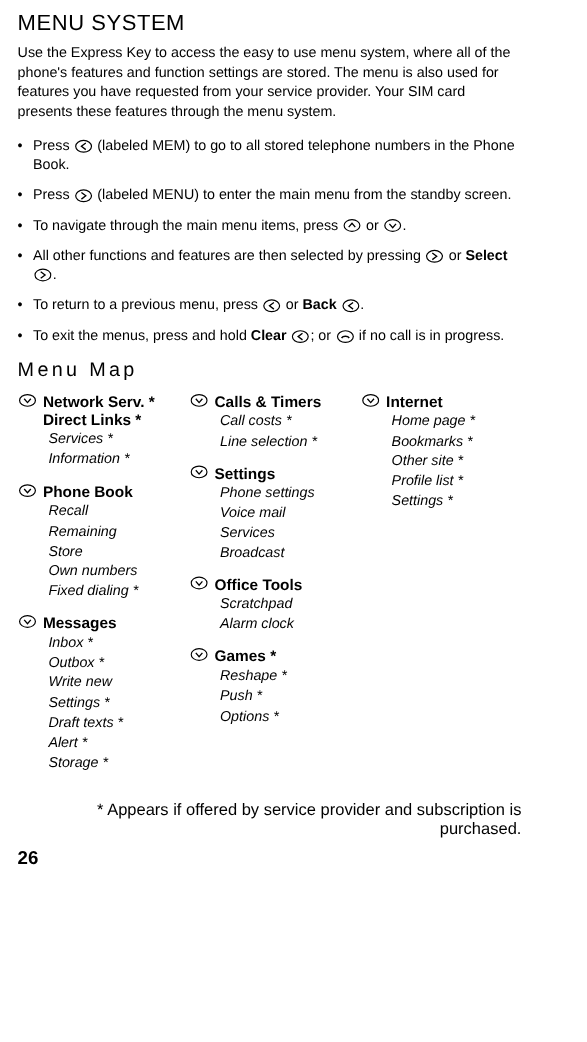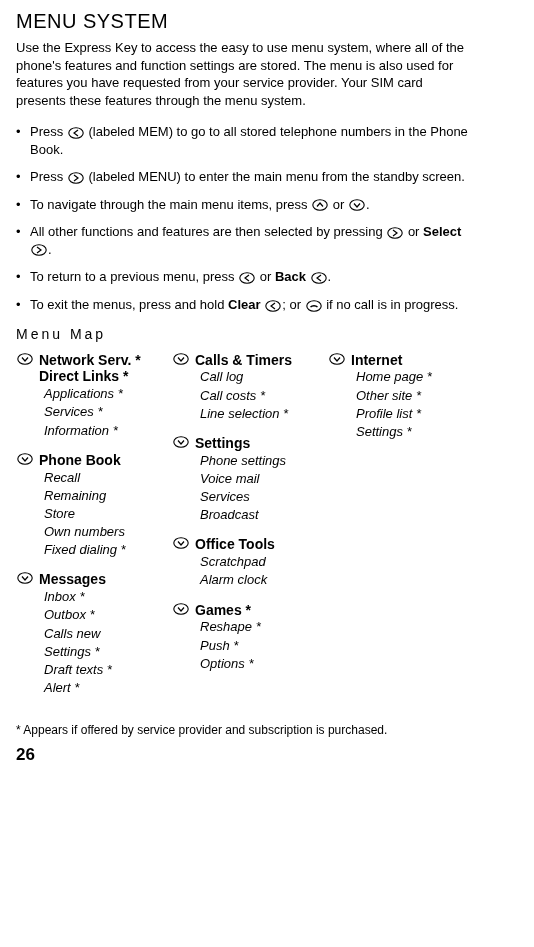--- a/index.html
+++ b/index.html
@@ -5,30 +5,30 @@
   * { box-sizing: border-box; }
   body { margin: 0; padding: 0; font-family: "Segoe UI", Arial, sans-serif; background: #fff; color: #000; width: 534px; }
   .page { width: 490px; padding: 10px 16px 8px 16px; }
   h1 { font-size: 20px; letter-spacing: 0.5px; margin: 0 0 6px 0; font-weight: 400; font-family: "Arial Narrow", Arial, sans-serif; }
   .intro { font-size: 13px; line-height: 1.35; margin: 0 0 14px 0; }
   ul.bullets { list-style: none; padding: 0; margin: 0 0 12px 0; }
   ul.bullets > li { display: flex; align-items: flex-start; margin: 0 0 10px 0; font-size: 13px; line-height: 1.35; }
   .bdot { flex: 0 0 auto; width: 10px; margin-right: 4px; font-size: 13px; }
   .btxt { flex: 1 1 auto; }
   .key-icon { display: inline-block; width: 16px; height: 14px; vertical-align: middle; margin: 0 1px; }
-  h2 { font-size: 14px; font-weight: 400; letter-spacing: 3px; margin: 6px 0 10px 0; font-family: "Arial Narrow", Arial, sans-serif; }
+  h2 { font-size: 18px; font-weight: 400; letter-spacing: 3px; margin: 6px 0 10px 0; font-family: "Arial Narrow", Arial, sans-serif; }
   .map { display: grid; grid-template-columns: 1fr 1fr 1fr; gap: 0 10px; }
   .mcol { display: flex; flex-direction: column; }
   .mblock { margin-bottom: 12px; }
   .mtitle { display: flex; align-items: flex-start; margin-bottom: 0; }
   .micon { flex: 0 0 auto; margin-right: 6px; }
   .mname { font-weight: bold; font-size: 14px; font-family: "Arial Narrow", Arial, sans-serif; line-height: 1.2; }
   .mitems { padding-left: 28px; }
   .mitem { font-size: 13px; font-style: italic; font-family: "Arial Narrow", Arial, sans-serif; line-height: 1.4; }
-  .footnote { font-size: 12px; margin: 14px 0 8px 0; }
+  .footnote { font-size: 15px; margin: 14px 0 8px 0; text-align: right; }
   .pagenum { font-size: 17px; font-weight: bold; }
   strong.inline { font-weight: bold; text-align: right; }
 </style>
 </head>
 <body>
 
 <div class="page">
 
   <h1>MENU SYSTEM</h1>
 
@@ -100,21 +100,20 @@
             <span class="key-icon micon"><svg width="16" height="14" viewBox="0 0 16 14">
                 <ellipse cx="8" cy="7" rx="7.2" ry="5.3" fill="none" stroke="#000" stroke-width="1.1"></ellipse>
                 <path d="M5 5.5 L8 9 L11 5.5" fill="none" stroke="#000" stroke-width="1.2"></path>
               </svg></span>
             <div>
               <div class="mname">Network Serv. *</div>
               <div class="mname">Direct Links *</div>
             </div>
           </div>
           <div class="mitems">
-            <div class="mitem">Applications *</div>
             <div class="mitem">Services *</div>
             <div class="mitem">Information *</div>
           </div>
         </div>
         <div class="mblock">
           <div class="mtitle">
             <span class="key-icon micon"><svg width="16" height="14" viewBox="0 0 16 14">
                 <ellipse cx="8" cy="7" rx="7.2" ry="5.3" fill="none" stroke="#000" stroke-width="1.1"></ellipse>
                 <path d="M5 5.5 L8 9 L11 5.5" fill="none" stroke="#000" stroke-width="1.2"></path>
               </svg></span>
@@ -136,40 +135,40 @@
                 <ellipse cx="8" cy="7" rx="7.2" ry="5.3" fill="none" stroke="#000" stroke-width="1.1"></ellipse>
                 <path d="M5 5.5 L8 9 L11 5.5" fill="none" stroke="#000" stroke-width="1.2"></path>
               </svg></span>
             <div>
               <div class="mname">Messages</div>
             </div>
           </div>
           <div class="mitems">
             <div class="mitem">Inbox *</div>
             <div class="mitem">Outbox *</div>
-            <div class="mitem">Calls new</div>
+            <div class="mitem">Write new</div>
             <div class="mitem">Settings *</div>
             <div class="mitem">Draft texts *</div>
             <div class="mitem">Alert *</div>
+            <div class="mitem">Storage *</div>
           </div>
         </div>
       </div>
       <div class="mcol">
         <div class="mblock">
           <div class="mtitle">
             <span class="key-icon micon"><svg width="16" height="14" viewBox="0 0 16 14">
                 <ellipse cx="8" cy="7" rx="7.2" ry="5.3" fill="none" stroke="#000" stroke-width="1.1"></ellipse>
                 <path d="M5 5.5 L8 9 L11 5.5" fill="none" stroke="#000" stroke-width="1.2"></path>
               </svg></span>
             <div>
               <div class="mname">Calls &amp; Timers</div>
             </div>
           </div>
           <div class="mitems">
-            <div class="mitem">Call log</div>
             <div class="mitem">Call costs *</div>
             <div class="mitem">Line selection *</div>
           </div>
         </div>
         <div class="mblock">
           <div class="mtitle">
             <span class="key-icon micon"><svg width="16" height="14" viewBox="0 0 16 14">
                 <ellipse cx="8" cy="7" rx="7.2" ry="5.3" fill="none" stroke="#000" stroke-width="1.1"></ellipse>
                 <path d="M5 5.5 L8 9 L11 5.5" fill="none" stroke="#000" stroke-width="1.2"></path>
               </svg></span>
@@ -222,20 +221,21 @@
             <span class="key-icon micon"><svg width="16" height="14" viewBox="0 0 16 14">
                 <ellipse cx="8" cy="7" rx="7.2" ry="5.3" fill="none" stroke="#000" stroke-width="1.1"></ellipse>
                 <path d="M5 5.5 L8 9 L11 5.5" fill="none" stroke="#000" stroke-width="1.2"></path>
               </svg></span>
             <div>
               <div class="mname">Internet</div>
             </div>
           </div>
           <div class="mitems">
             <div class="mitem">Home page *</div>
+            <div class="mitem">Bookmarks *</div>
             <div class="mitem">Other site *</div>
             <div class="mitem">Profile list *</div>
             <div class="mitem">Settings *</div>
           </div>
         </div>
       </div>
     </div>
 
   <p class="footnote">* Appears if offered by service provider and subscription is purchased.</p>
 

